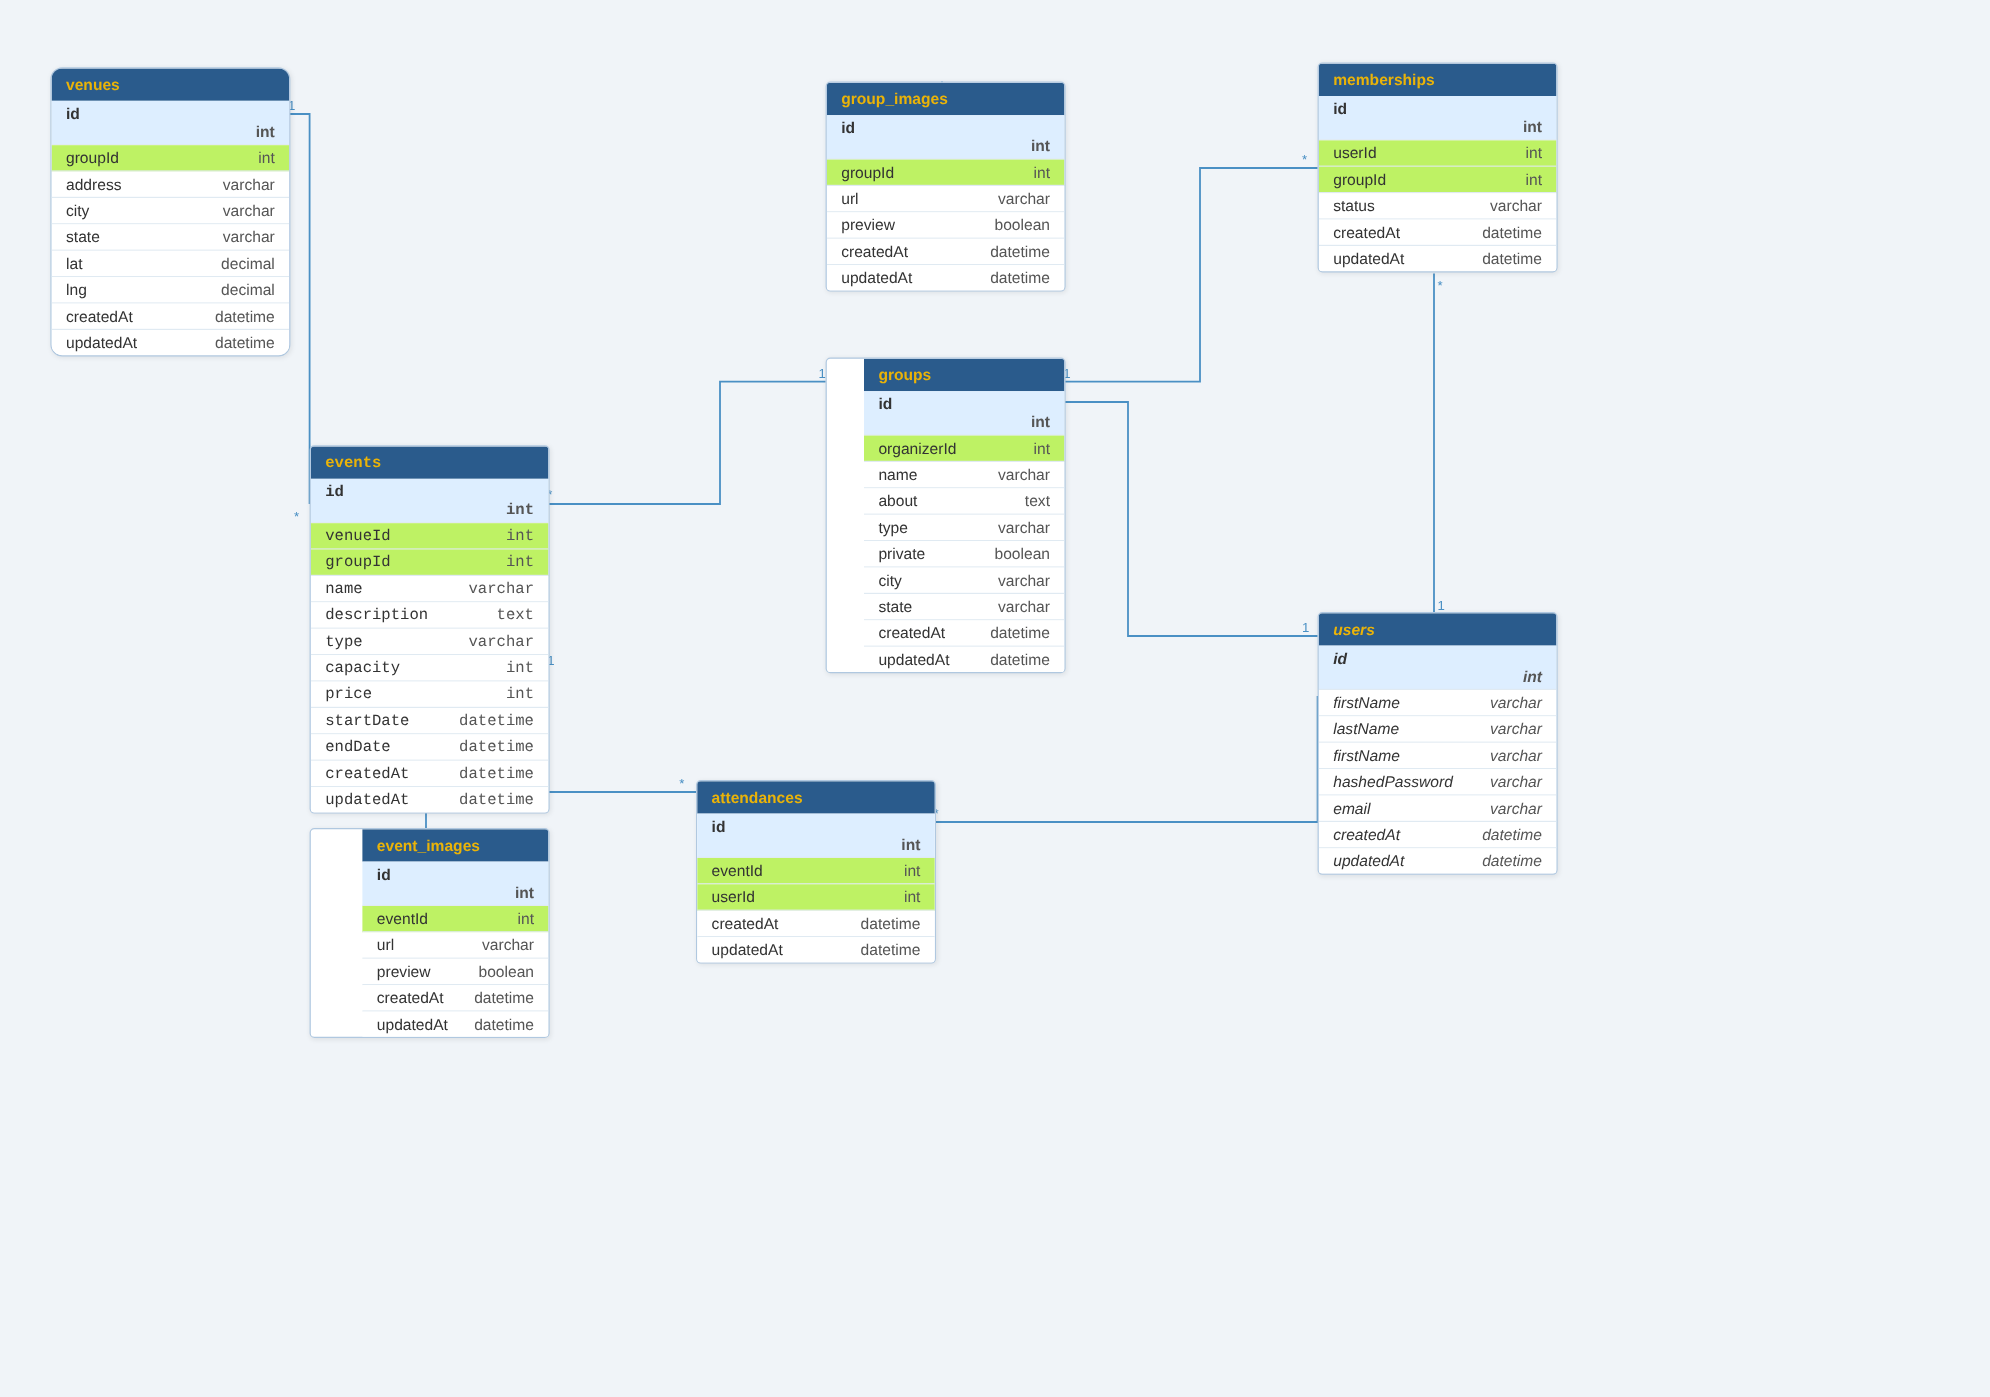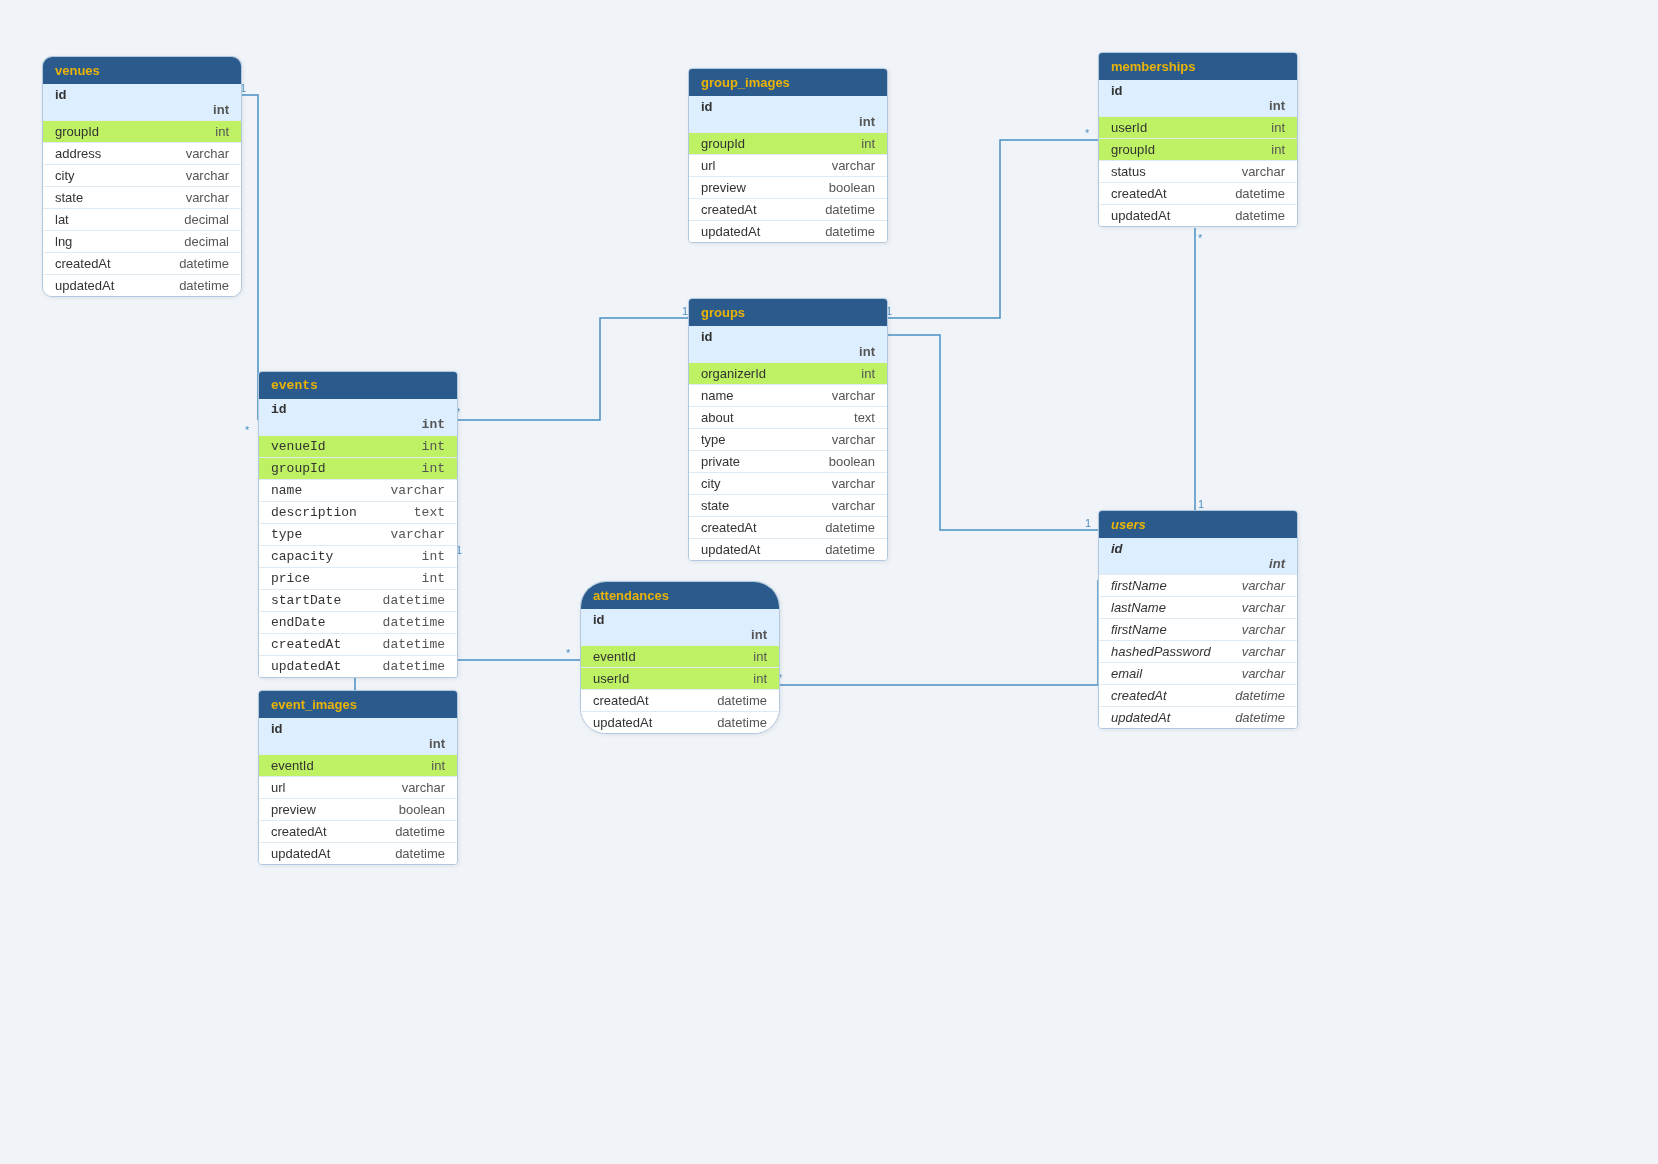--- a/index.html
+++ b/index.html
@@ -194,21 +194,21 @@
     <div class="table-row">
       <span class="col-name">createdAt</span>
       <span class="col-type">datetime</span>
     </div>
     <div class="table-row">
       <span class="col-name">updatedAt</span>
       <span class="col-type">datetime</span>
     </div>
   </div>
 
-  <div class="table-box" style="left:258px; top:690px; width:195px;">
+  <div class="table-box" style="left:258px; top:690px; width:195px;padding-left:43px;">
     <div class="table-header">event_images</div>
     <div class="table-row pk-row">
       <span class="col-name">id</span>
       <span class="col-type">int</span>
     </div>
     <div class="table-row fk-row">
       <span class="col-name">eventId</span>
       <span class="col-type">int</span>
     </div>
     <div class="table-row">
@@ -250,21 +250,21 @@
     <div class="table-row">
       <span class="col-name">createdAt</span>
       <span class="col-type">datetime</span>
     </div>
     <div class="table-row">
       <span class="col-name">updatedAt</span>
       <span class="col-type">datetime</span>
     </div>
   </div>
 
-  <div class="table-box" style="left:688px; top:298px; width:195px;">
+  <div class="table-box" style="left:688px; top:298px; width:195px;padding-left:31px;">
     <div class="table-header">groups</div>
     <div class="table-row pk-row">
       <span class="col-name">id</span>
       <span class="col-type">int</span>
     </div>
     <div class="table-row fk-row">
       <span class="col-name">organizerId</span>
       <span class="col-type">int</span>
     </div>
     <div class="table-row">
@@ -294,21 +294,21 @@
     <div class="table-row">
       <span class="col-name">createdAt</span>
       <span class="col-type">datetime</span>
     </div>
     <div class="table-row">
       <span class="col-name">updatedAt</span>
       <span class="col-type">datetime</span>
     </div>
   </div>
 
-  <div class="table-box" style="left:580px; top:581px; width:195px;border-radius:26px;">
+  <div class="table-box" style="left:580px; top:650px; width:195px;">
     <div class="table-header">attendances</div>
     <div class="table-row pk-row">
       <span class="col-name">id</span>
       <span class="col-type">int</span>
     </div>
     <div class="table-row fk-row">
       <span class="col-name">eventId</span>
       <span class="col-type">int</span>
     </div>
     <div class="table-row fk-row">

